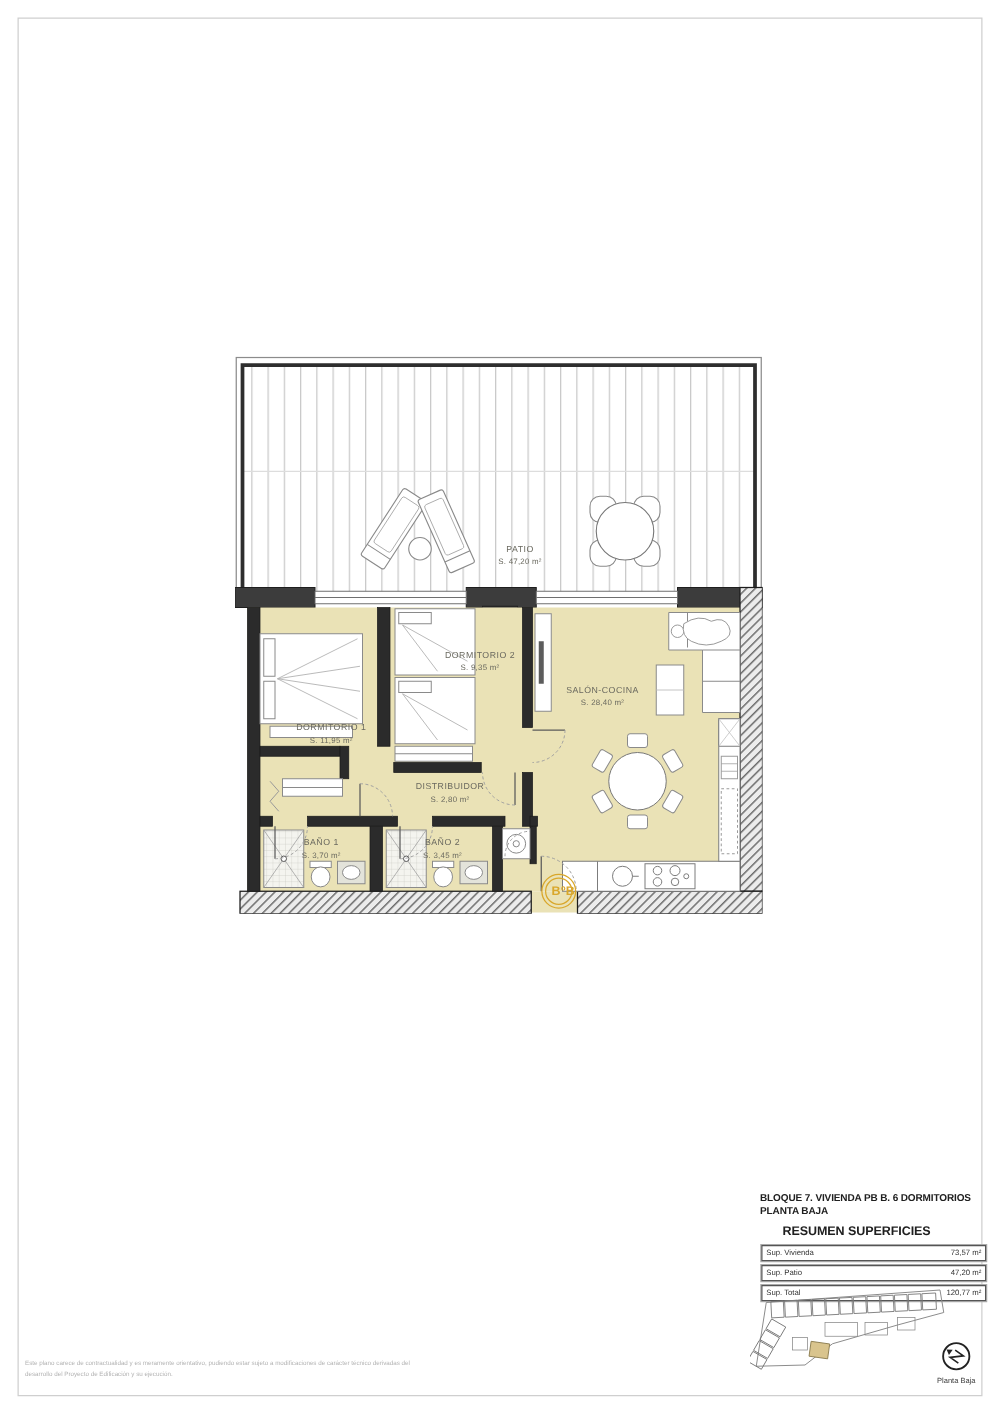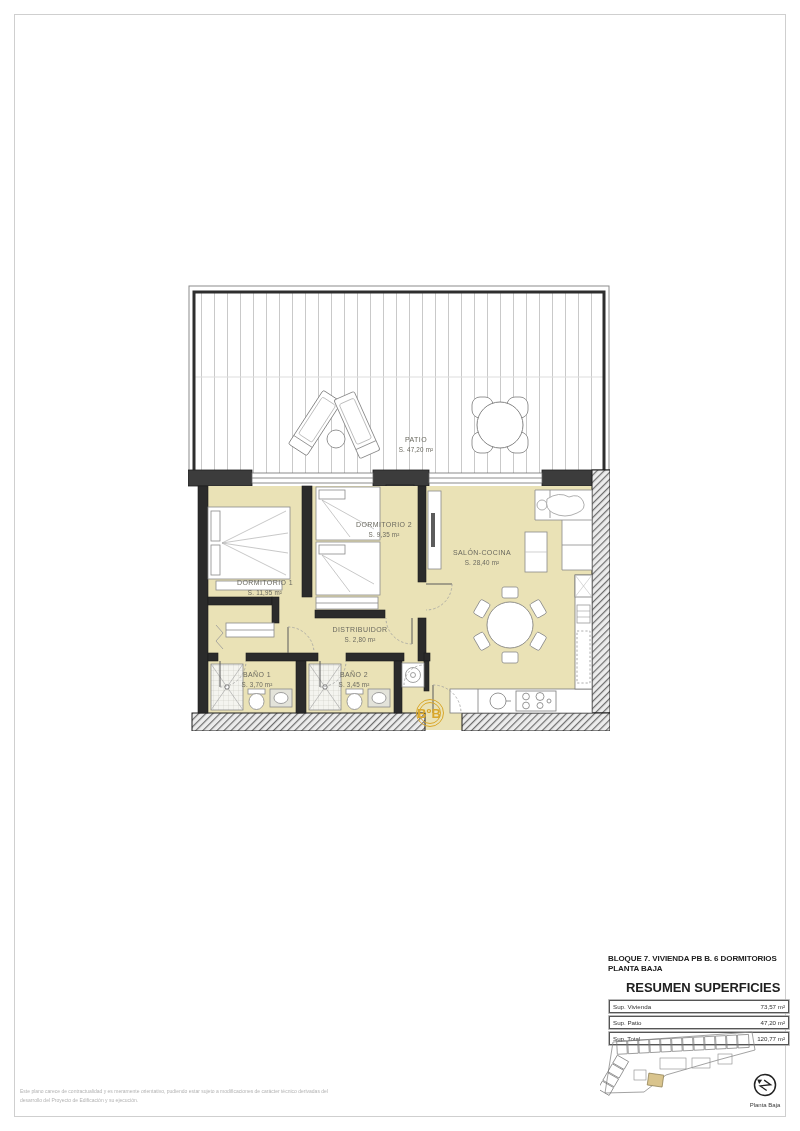--- a/index.html
+++ b/index.html
@@ -9,28 +9,28 @@
   }
   .frame{position:absolute;left:14px;top:14px;width:770px;height:1101px;border:1px solid #cfcfcf;}
   .plan{position:absolute;left:188px;top:285px;width:422px;height:446px;}
   .plan svg{position:absolute;left:0;top:0;}
   .room-label{
     position:absolute;transform:translate(-50%,-50%);text-align:center;
     color:#6a695f;font-size:7px;letter-spacing:.4px;line-height:1.6;white-space:nowrap;
   }
   .room-label .area{font-size:6.3px;letter-spacing:.2px;}
   .badge{
-    position:absolute;left:228px;top:414px;width:26px;height:26px;border-radius:50%;
-    border:1.4px solid #d9a72b;color:#d9a72b;display:flex;align-items:center;justify-content:flex-start;
-    font-size:13px;font-weight:bold;letter-spacing:.2px;
+    position:absolute;left:245px;top:414px;width:26px;height:26px;border-radius:50%;
+    border:1.4px solid #d9a72b;color:#d9a72b;display:flex;align-items:center;justify-content:flex-end;
+    font-size:10px;font-weight:bold;letter-spacing:.2px;
   }
   .badge::after{content:"";position:absolute;inset:1.6px;border:1.1px solid #d9a72b;border-radius:50%;}
   .titleblock{position:absolute;left:608px;top:954px;width:182px;color:#202020;}
   .tb-title{font-weight:bold;font-size:8px;letter-spacing:-.1px;line-height:1.3;}
-  .tb-sub{font-weight:bold;font-size:13px;margin-top:5px;letter-spacing:-.05px;padding-left:18px;}
+  .tb-sub{font-weight:bold;font-size:10px;margin-top:5px;letter-spacing:-.05px;padding-left:18px;}
   .tb-table{margin-top:5px;}
   .tb-row{
     display:flex;justify-content:space-between;align-items:center;
     border:1px solid #555;box-shadow:0 0 0 .8px #aaa;background:#fff;
     font-size:6.2px;color:#333;padding:2px 3px;margin:0 1px 3px 1px;
   }
   .keyplan{position:absolute;left:600px;top:1030px;}
   .compass{position:absolute;left:752px;top:1072px;width:26px;height:26px;}
   .keyplan-caption{position:absolute;left:738px;top:1102px;width:54px;text-align:center;font-size:6px;color:#3a3a3a;}
   .disclaimer{position:absolute;left:20px;top:1087px;width:350px;font-size:5px;color:#b3b3b3;line-height:1.8;}

